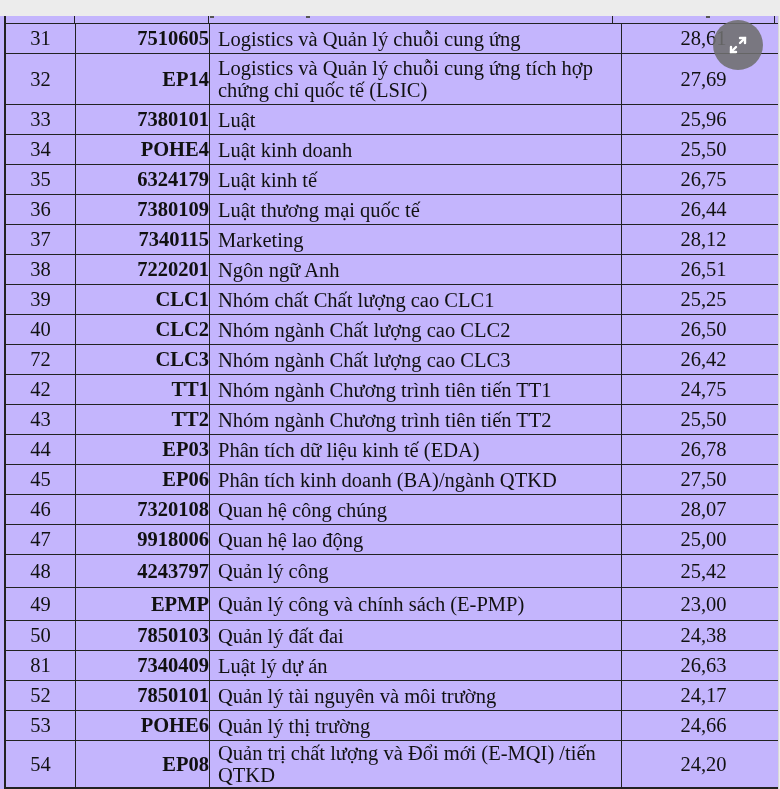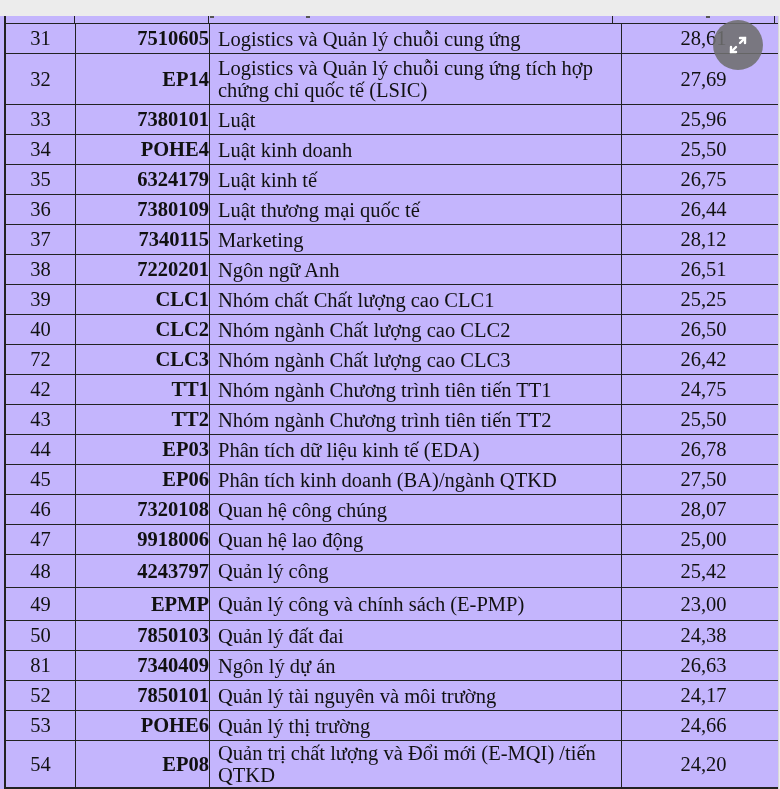--- a/index.html
+++ b/index.html
@@ -242,21 +242,21 @@
         </tr>
         <tr>
           <td class="stt">50</td>
           <td class="code">7850103</td>
           <td class="name">Quản lý đất đai</td>
           <td class="score">24,38</td>
         </tr>
         <tr>
           <td class="stt">81</td>
           <td class="code">7340409</td>
-          <td class="name">Ngôn lý dự án</td>
+          <td class="name">Luật lý dự án</td>
           <td class="score">26,63</td>
         </tr>
         <tr>
           <td class="stt">52</td>
           <td class="code">7850101</td>
           <td class="name">Quản lý tài nguyên và môi trường</td>
           <td class="score">24,17</td>
         </tr>
         <tr>
           <td class="stt">53</td>

